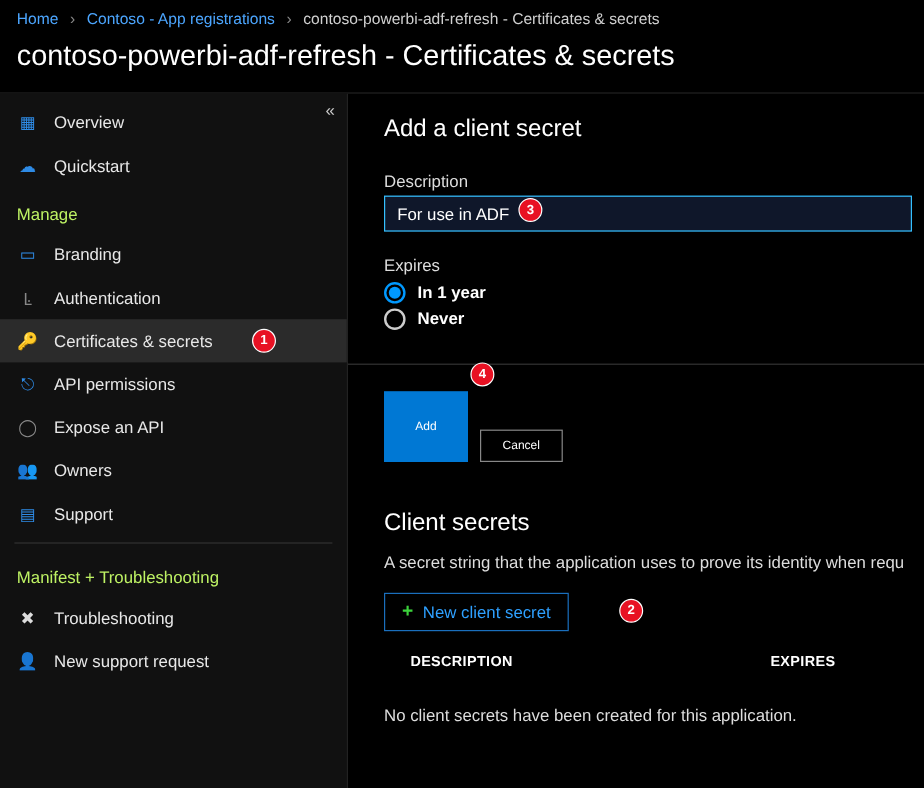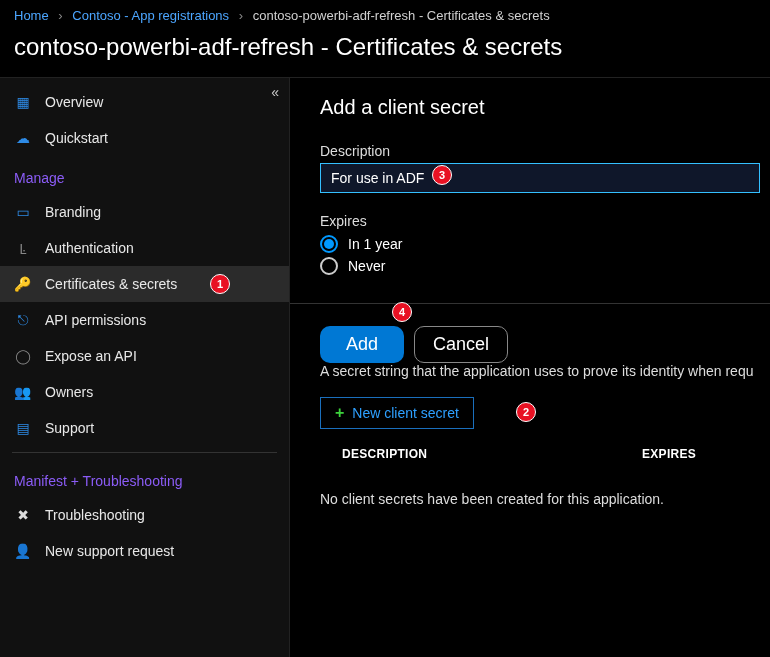--- a/index.html
+++ b/index.html
@@ -48,21 +48,21 @@
     }
     .nav-item.active { background: #2b2b2b; }
     .nav-icon {
       width: 18px; height: 18px;
       margin-right: 13px;
       display: inline-flex; align-items: center; justify-content: center;
       font-size: 14px;
     }
     .nav-section {
       padding: 14px 14px 8px;
-      color: #8b5cf6;
+      color: #bef264;
       font-size: 14px;
     }
     .nav-divider {
       height: 1px; background: #333;
       margin: 6px 12px;
     }
     .main {
       flex: 1;
       padding: 18px 0 0 30px;
       overflow: hidden;
@@ -82,23 +82,24 @@
       background: #0f172a;
       border: 1px solid #34c0ff;
       outline: none;
       color: #fff;
       padding: 6px 10px;
       font-size: 14px;
       font-family: inherit;
     }
     .radio-group { margin-top: 6px; }
     .radio-row {
-      display: flex; align-items: center;
+      display: flex; align-items: flex-start;
       margin: 4px 0;
       cursor: pointer;
+      font-weight: bold;
     }
     .radio-circle {
       width: 18px; height: 18px;
       border: 2px solid #ccc;
       border-radius: 50%;
       margin-right: 10px;
       display: inline-flex; align-items: center; justify-content: center;
     }
     .radio-circle.checked { border-color: #0099ff; }
     .radio-dot {
@@ -109,31 +110,31 @@
     .button-row {
       display: flex; gap: 10px;
       margin-top: 28px;
       padding-top: 22px;
       border-top: 1px solid #333;
       margin-left: -30px;
       padding-left: 30px;
     }
     .btn {
       padding: 7px 26px;
-      font-size: 18px;
+      font-size: 10px;
       cursor: pointer;
       font-family: inherit;
-      border-radius: 10px;
     }
     .btn-primary {
       background: #0078d4; color: #fff; border: none;
     }
     .btn-secondary {
       background: #000; color: #fff; border: 1px solid #888;
       padding: 7px 18px;
+      margin-top: 32px;
     }
     .section-title {
       font-size: 20px;
       font-weight: 400;
       margin-top: 40px;
       margin-bottom: 12px;
     }
     .section-desc {
       font-size: 14px;
       color: #ddd;
@@ -284,20 +285,21 @@
         <span>Never</span>
       </div>
     </div>
 
     <div class="button-row rel">
       <span class="callout" style="left:102px; top:-2px;">4</span>
       <button class="btn btn-primary">Add</button>
       <button class="btn btn-secondary">Cancel</button>
     </div>
 
+    <h2 class="section-title">Client secrets</h2>
     <div class="section-desc">A secret string that the application uses to prove its identity when requ</div>
 
     <div class="rel" style="display:inline-block;">
       <div class="new-secret-btn">
         <span class="plus">+</span>
         <span>New client secret</span>
       </div>
       <span class="callout" style="left:196px; top:5px;">2</span>
     </div>
 

